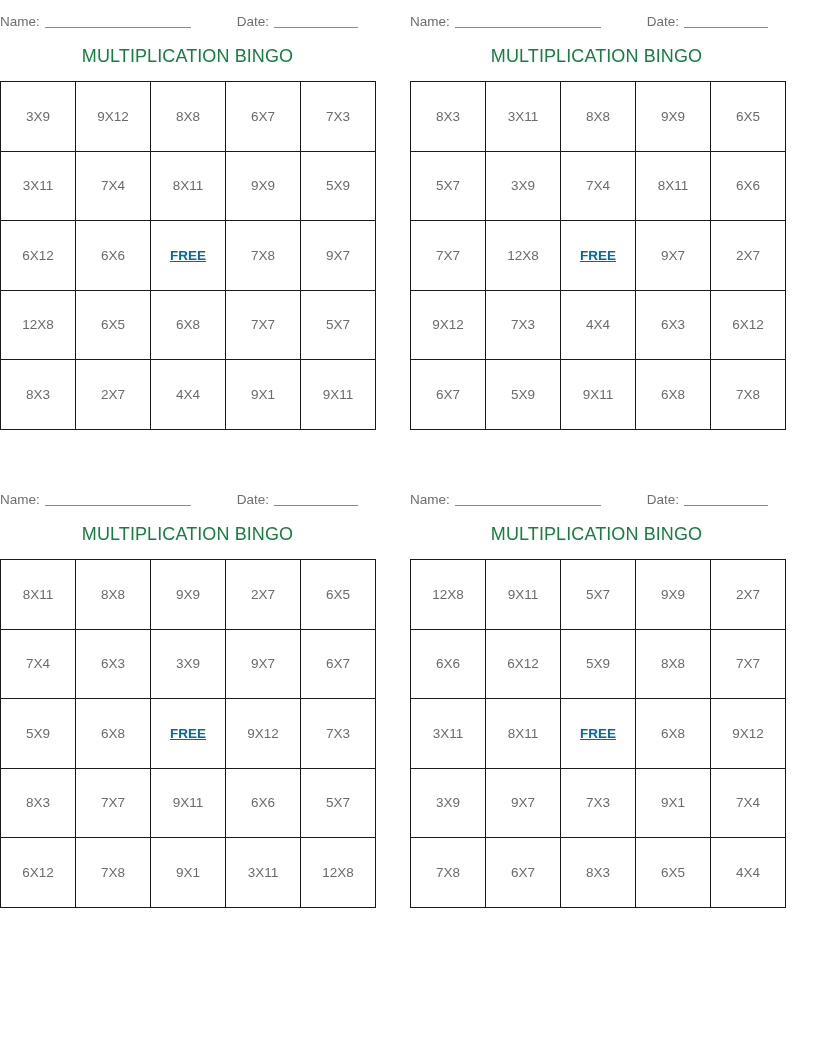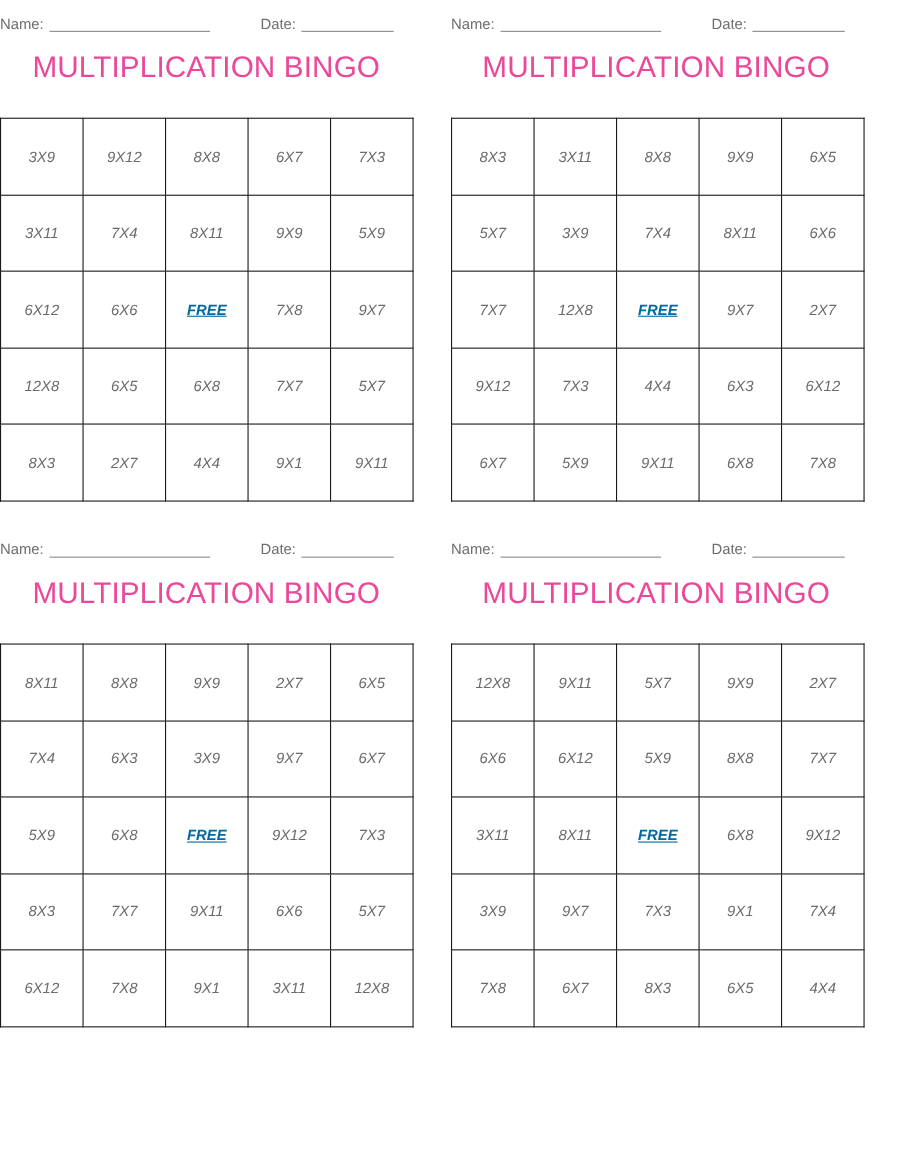--- a/index.html
+++ b/index.html
@@ -42,21 +42,21 @@
     display: flex;
     align-items: flex-end;
     height: 30px;
     padding-top: 5px;
     font-size: 13.5px;
     color: #6e6e6e;
     white-space: nowrap;
   }
   .field {
     display: flex;
-    align-items: center;
+    align-items: flex-start;
   }
   .field-label {
     font-size: 13.5px;
     color: #6e6e6e;
     line-height: 17px;
     padding-right: 5px;
   }
   .field-rule {
     border-bottom: 1px solid #8a8a8a;
     height: 15px;
@@ -64,40 +64,39 @@
   .name-field .field-rule { width: 146px; }
   .date-field .field-rule { width: 84px; }
   .field-gap { width: 46px; }
 
   .card-1 .card-header, .card-3 .card-header { padding-left: 0px; }
   .card-2 .card-header, .card-4 .card-header { padding-left: 2px; }
 
   
   .card-title {
     text-align: center;
-    font-size: 27px;
+    font-size: 18px;
     font-weight: 400;
-    color: #ec4899;
+    color: #15803d;
     letter-spacing: 0.1px;
     margin: 0;
     padding-top: 16px;
     padding-bottom: 0;
     width: 375px;
   }
   .card-2 .card-title, .card-4 .card-title {
     margin-left: 1px;
   }
 
   
   .bingo-grid {
-    margin-top: 30px;
+    margin-top: 14px;
     width: 375px;
     border-collapse: collapse;
     table-layout: fixed;
-    font-style: italic;
   }
   .card-2 .bingo-grid, .card-4 .bingo-grid {
     margin-left: 2px;
   }
   .bingo-grid td {
     border: 1px solid #1a1a1a;
     width: 75px;
     height: 69.5px;
     text-align: center;
     vertical-align: middle;

